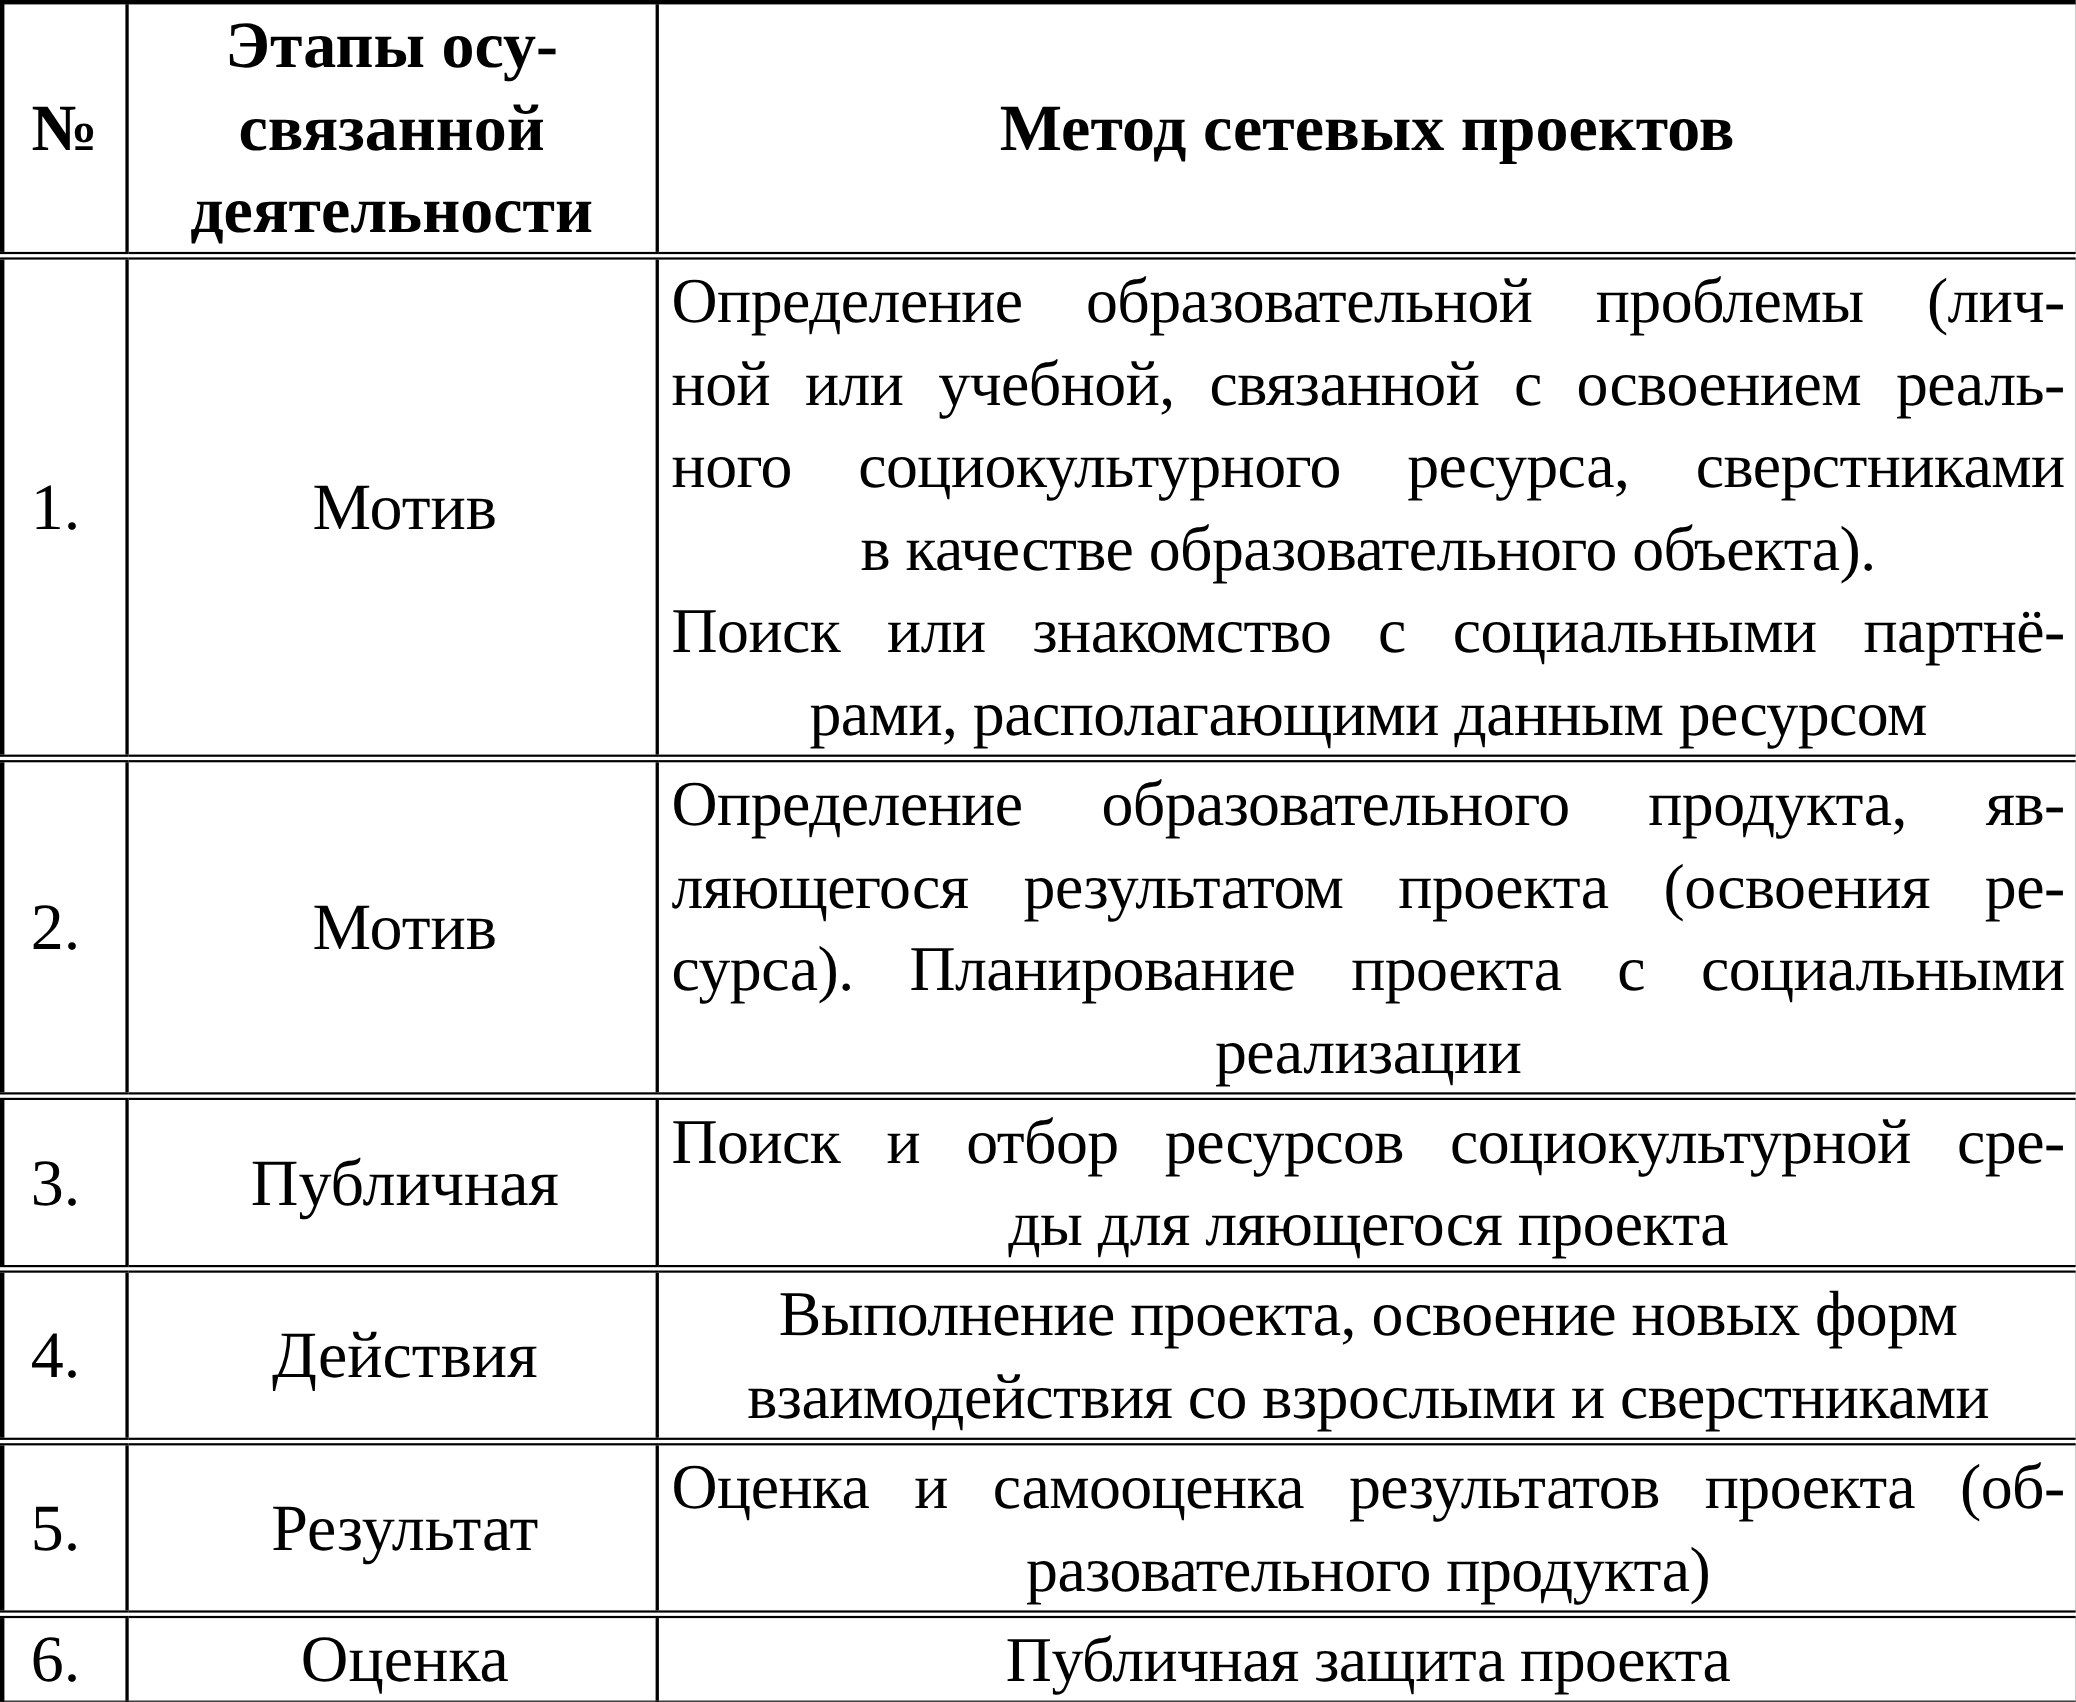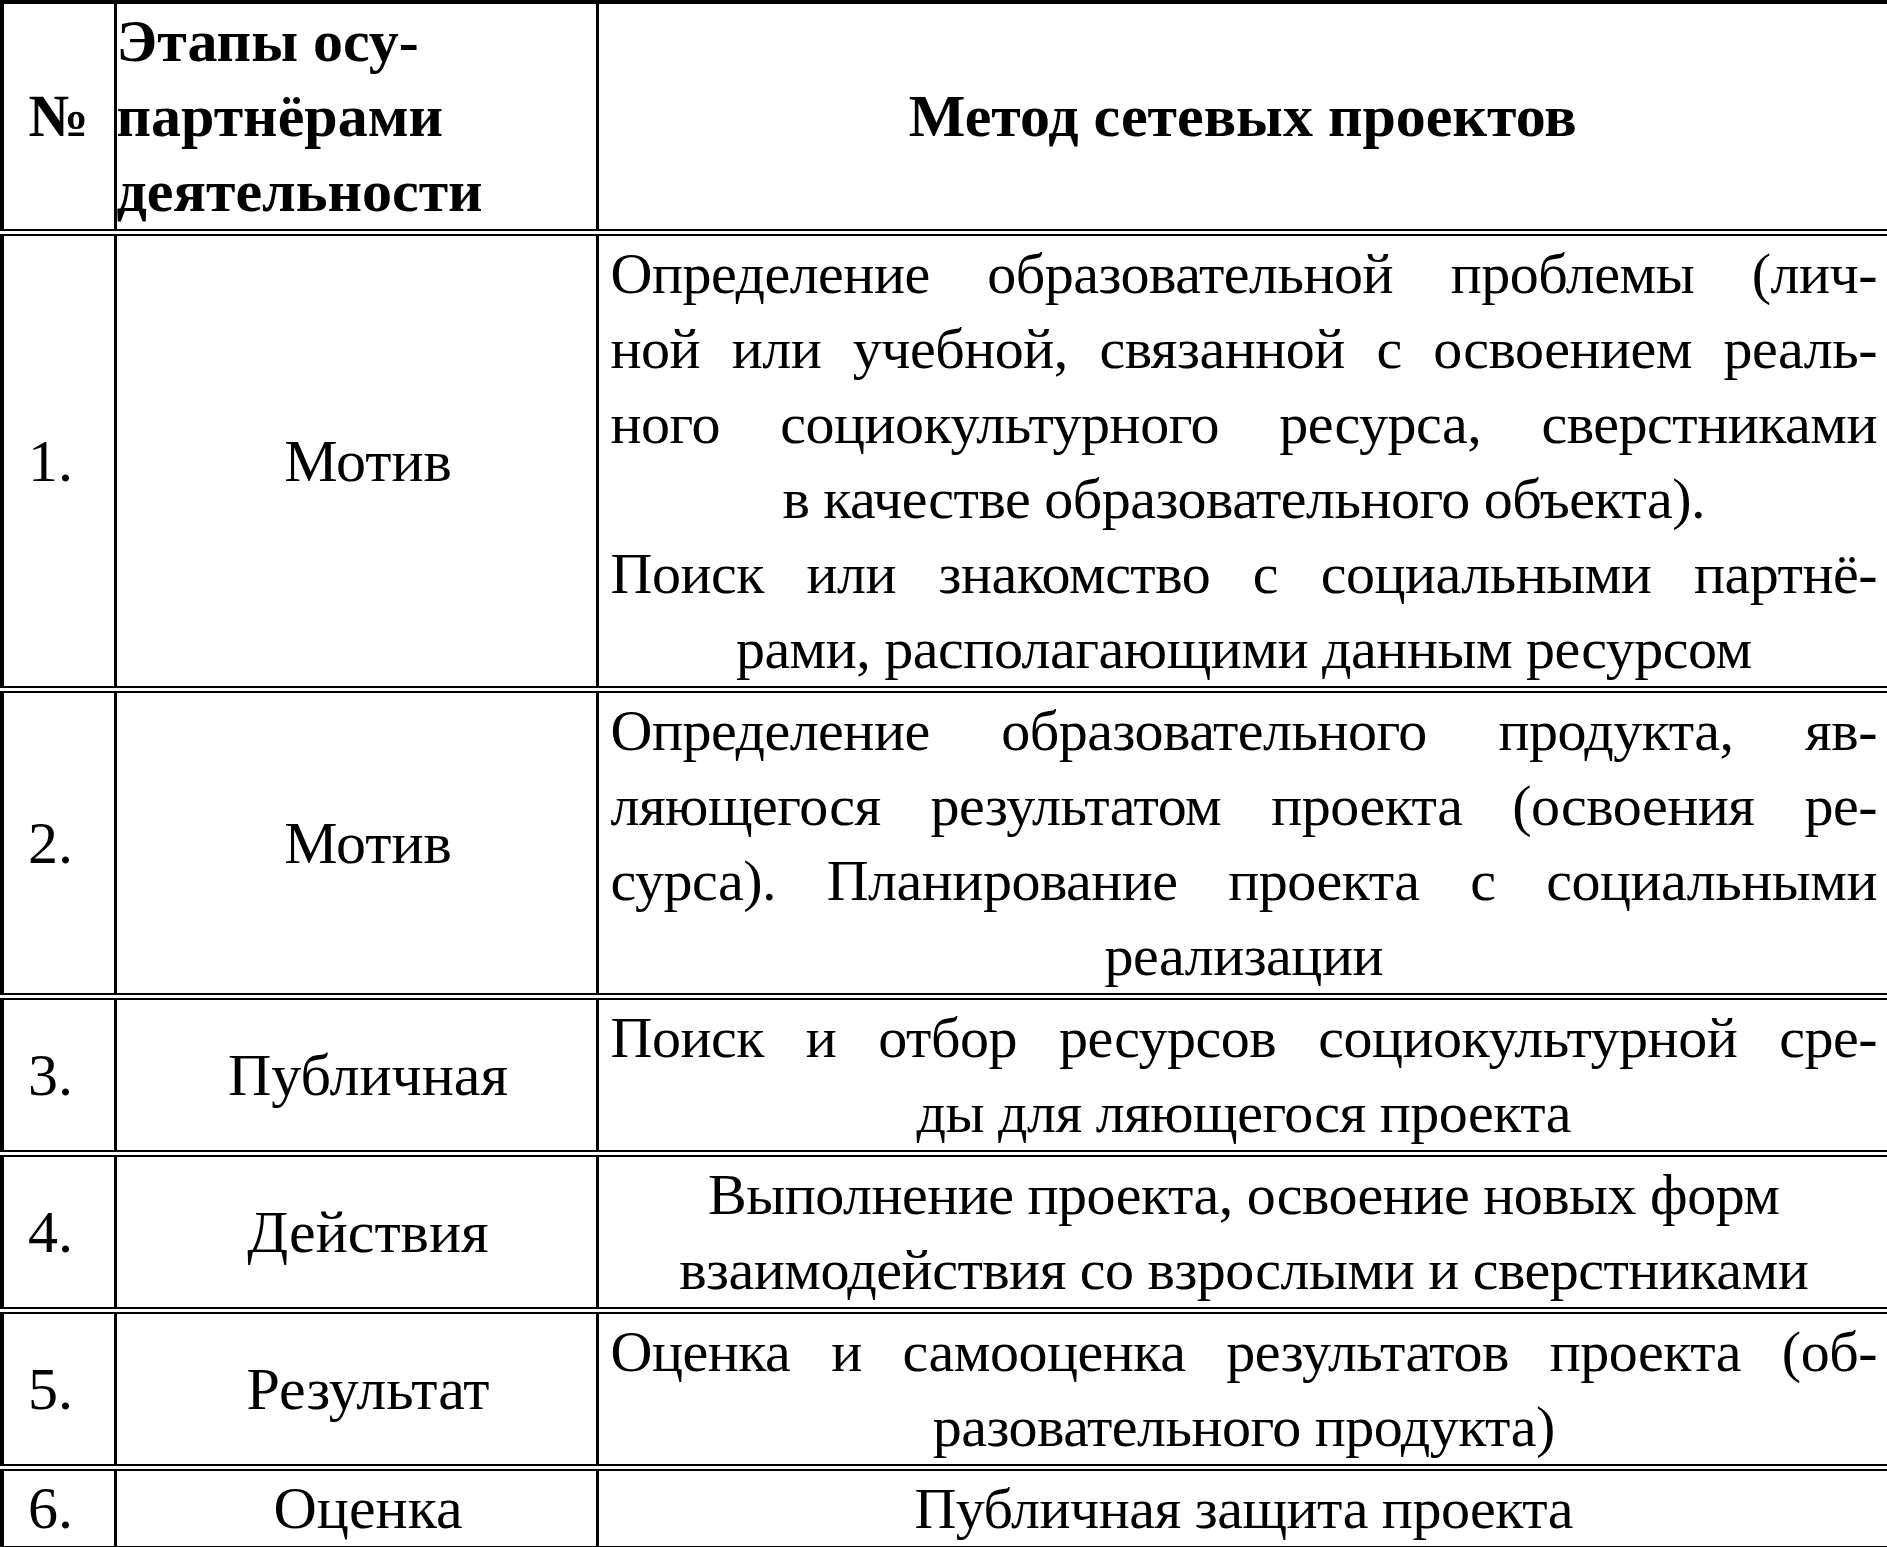--- a/index.html
+++ b/index.html
@@ -55,38 +55,38 @@
     font-size: 58px;
     line-height: 75px;
     letter-spacing: -0.5px;
     padding: 0 10px 0 12px;
   }
   .method-cell .ln { text-align: center; }
   .method-cell .ln.j {
     text-align: justify;
     text-align-last: justify;
   }
-  .hline { text-align: left; }
+  .hline { text-align: center; }
 </style>
 </head>
 <body>
 
 <div class="page">
   <table class="stages">
     <colgroup>
       <col class="c1">
       <col class="c2">
       <col class="c3">
     </colgroup>
     <thead>
       <tr>
         <th>№</th>
         <th>
             <div class="hline">Этапы осу-</div>
-            <div class="hline">партнёрами</div>
+            <div class="hline">связанной</div>
             <div class="hline">деятельности</div>
           </th>
         <th>Метод сетевых проектов</th>
       </tr>
     </thead>
     <tbody>
       <tr>
         <td class="num-cell">1.</td>
         <td class="stage-cell">Мотив</td>
         <td class="method-cell">

